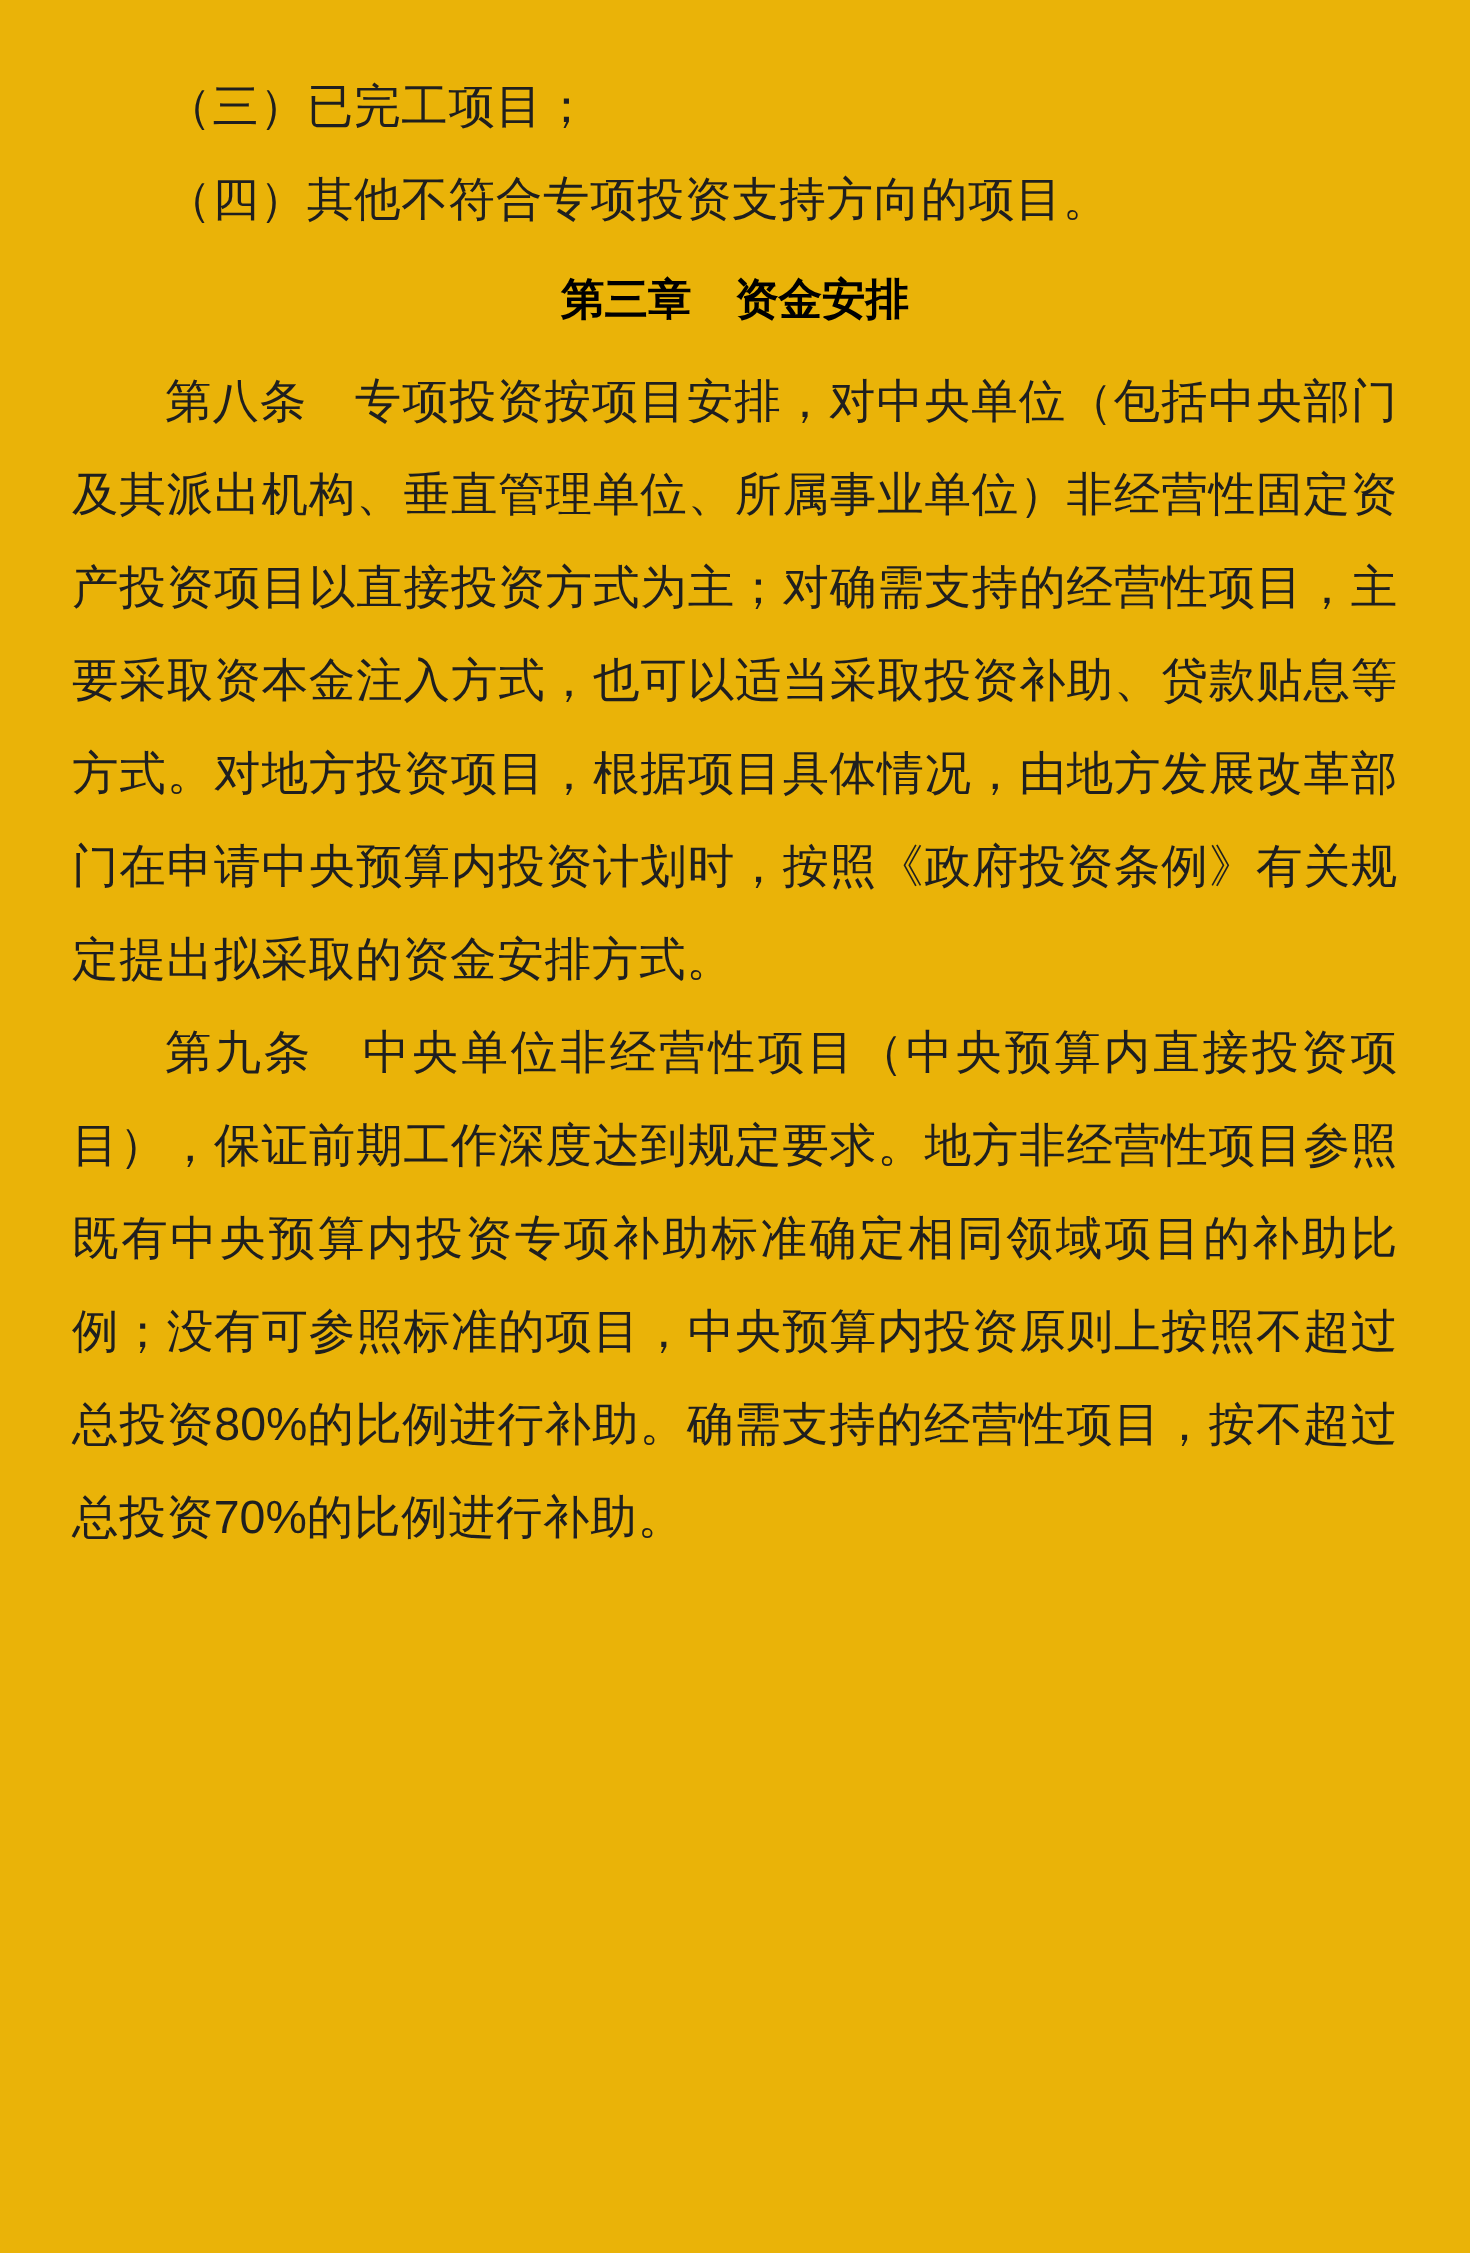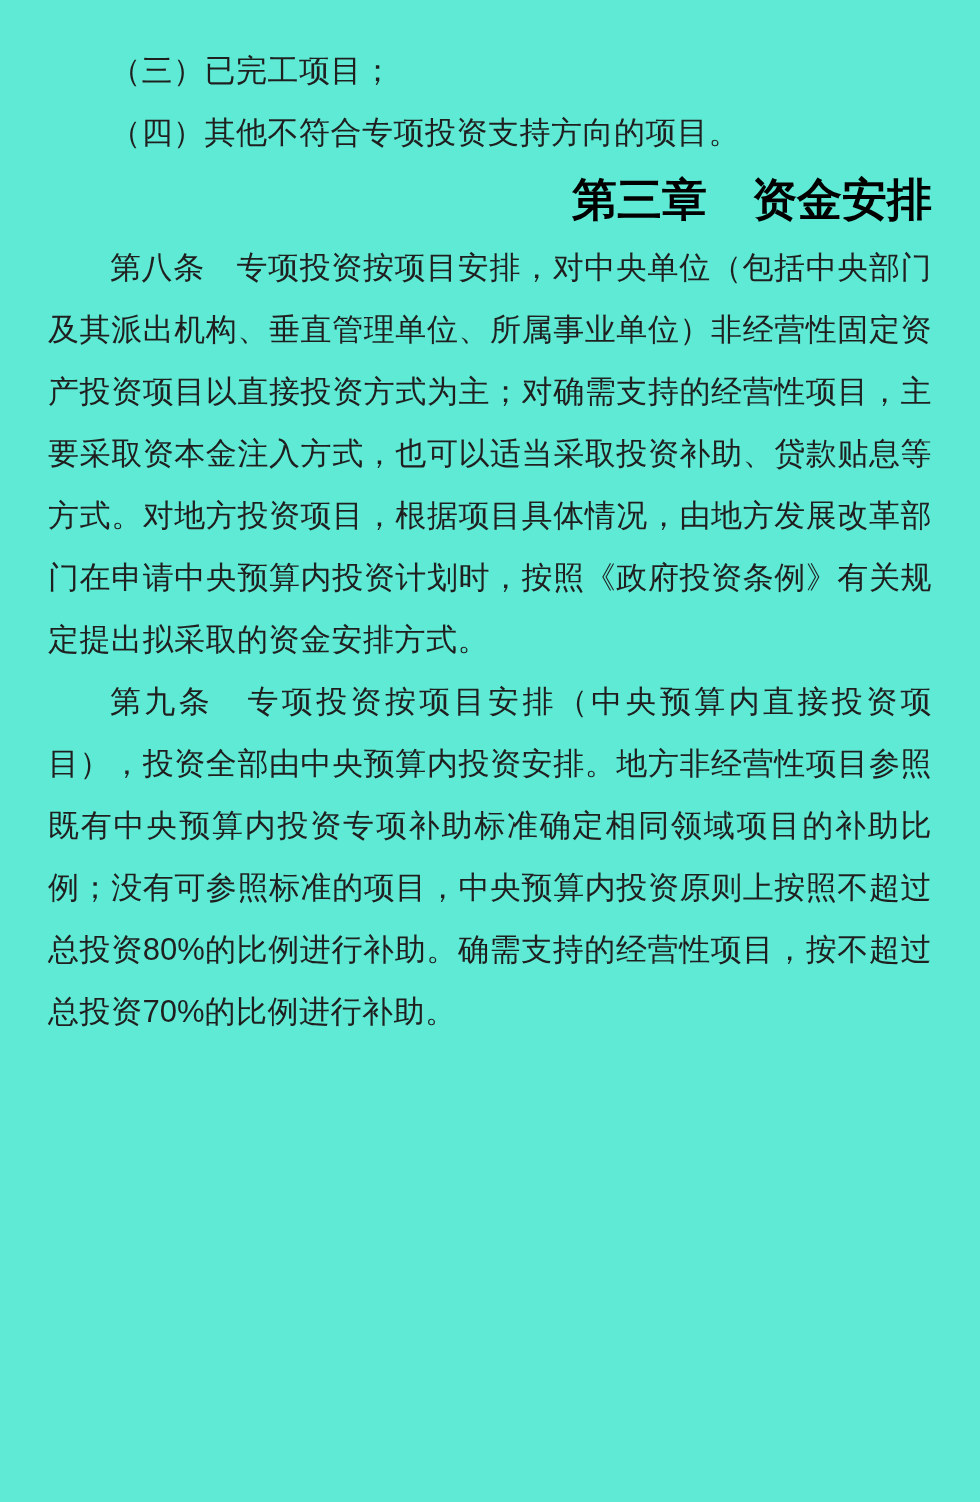--- a/index.html
+++ b/index.html
@@ -6,44 +6,44 @@
     margin: 0;
     padding: 0;
     background: #ffffff;
   }
   .page {
     position: relative;
     width: 980px;
     height: 1502px;
     margin: 0 auto;
     box-sizing: border-box;
-    background: #5eead4;
+    background: #eab308;
     padding: 40px 48px 0 48px;
     overflow: hidden;
     font-family: "Liberation Serif", "DejaVu Serif", serif;
     color: #1f1f1f;
   }
   .body-para {
     margin: 0;
     font-size: 31px;
     line-height: 62px;
     text-align: justify;
     text-justify: inter-ideograph;
     text-indent: 2em;
     letter-spacing: 0.5px;
     font-weight: 400;
   }
   .chapter-heading {
     margin: 5px 0 6px 0;
     font-family: Liberation Sans, sans-serif;
-    font-size: 45px;
+    font-size: 29px;
     line-height: 62px;
     font-weight: 700;
     color: #000000;
-    text-align: right;
+    text-align: center;
     text-indent: 0;
   }
   .num {
     font-family: "Liberation Sans", "DejaVu Sans", sans-serif;
     font-weight: 400;
     letter-spacing: 0;
   }
 </style>
 </head>
 <body>
@@ -51,18 +51,18 @@
 <div class="page">
 
   <p class="body-para">（三）已完工项目；</p>
 
   <p class="body-para">（四）其他不符合专项投资支持方向的项目。</p>
 
   <h2 class="chapter-heading">第三章　资金安排</h2>
 
   <p class="body-para">第八条　专项投资按项目安排，对中央单位（包括中央部门及其派出机构、垂直管理单位、所属事业单位）非经营性固定资产投资项目以直接投资方式为主；对确需支持的经营性项目，主要采取资本金注入方式，也可以适当采取投资补助、贷款贴息等方式。对地方投资项目，根据项目具体情况，由地方发展改革部门在申请中央预算内投资计划时，按照《政府投资条例》有关规定提出拟采取的资金安排方式。</p>
 
-  <p class="body-para"><span>第九条　专项投资按项目安排（中央预算内直接投资项目），投资全部由中央预算内投资安排。地方非经营性项目参照既有中央预算内投资专项补助标准确定相同领域项目的补助比例；没有可参照标准的项目，中央预算内投资原则上按照不超过总投资</span><span class="num">80%</span><span>的比例进行补助。确需支持的经营性项目，按不超过总投资</span><span class="num">70%</span><span>的比例进行补助。</span></p>
+  <p class="body-para"><span>第九条　中央单位非经营性项目（中央预算内直接投资项目），保证前期工作深度达到规定要求。地方非经营性项目参照既有中央预算内投资专项补助标准确定相同领域项目的补助比例；没有可参照标准的项目，中央预算内投资原则上按照不超过总投资</span><span class="num">80%</span><span>的比例进行补助。确需支持的经营性项目，按不超过总投资</span><span class="num">70%</span><span>的比例进行补助。</span></p>
 
 
 
 
 </div>
 
 </body></html>

